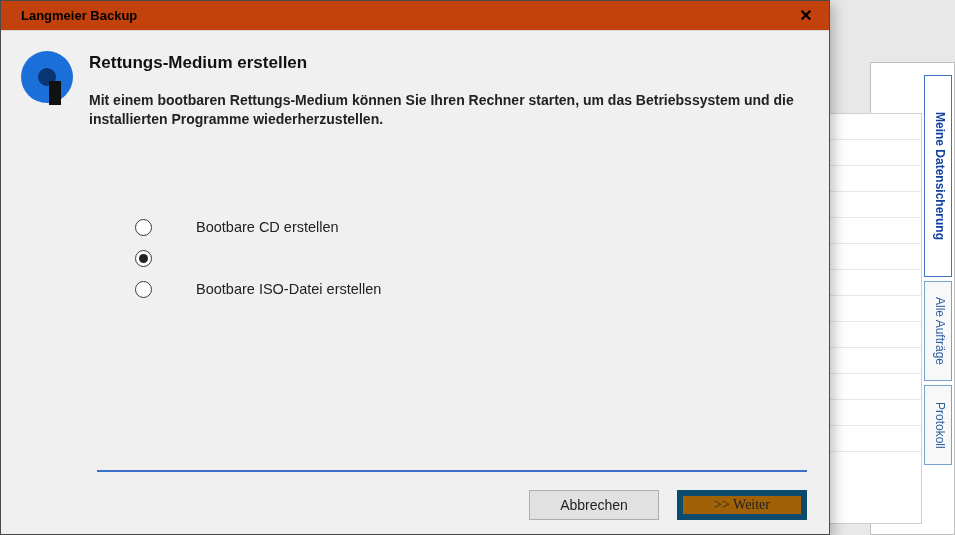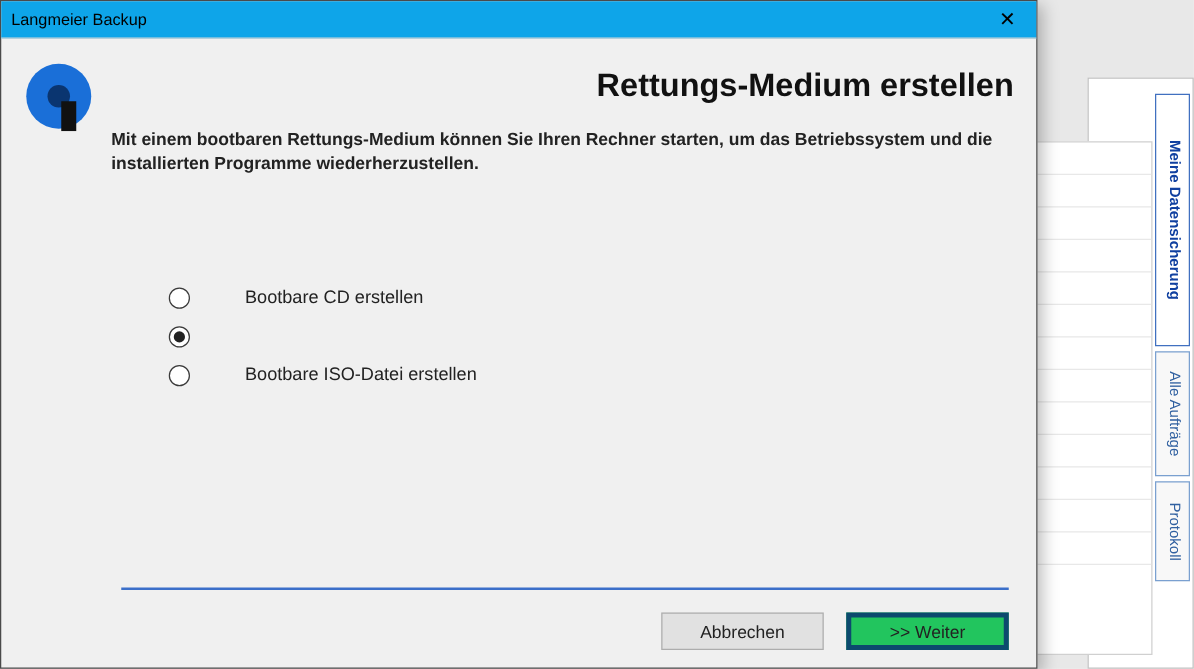--- a/index.html
+++ b/index.html
@@ -65,27 +65,28 @@
       width: 830px;
       height: 535px;
       background: #f0f0f0;
       border: 1px solid #4a4a4a;
       box-shadow: 4px 4px 12px rgba(0,0,0,0.25);
       display: flex;
       flex-direction: column;
     }
     .titlebar {
       height: 30px;
-      background: #0ea5e9;
+      background: #c2410c;
       border-bottom: 1px solid #d8d8d8;
       display: flex;
       align-items: center;
-      padding: 0 0 0 8px;
+      padding: 0 0 0 20px;
       font-size: 13px;
       color: #000;
+      font-weight: bold;
     }
     .titlebar-title { flex: 1; }
     .titlebar-close {
       width: 46px;
       height: 30px;
       display: flex;
       align-items: center;
       justify-content: center;
       font-size: 16px;
       color: #000;
@@ -108,25 +109,24 @@
       flex-shrink: 0;
     }
     .app-icon {
       width: 56px;
       height: 56px;
       position: relative;
     }
     .app-icon svg { width: 56px; height: 56px; }
     .header-text { flex: 1; padding-top: 4px; }
     .heading {
-      font-size: 26px;
+      font-size: 17px;
       font-weight: bold;
       color: #111;
       margin-bottom: 18px;
-      text-align: right;
     }
     .description {
       font-size: 14px;
       color: #222;
       line-height: 1.35;
       font-weight: bold;
     }
 
     .options {
       margin: 76px 0 0 116px;
@@ -184,22 +184,23 @@
       justify-content: center;
       color: #222;
       cursor: default;
     }
     .btn.disabled {
       background: #cfcfcf;
       color: #808080;
       border-color: #bfbfbf;
     }
     .btn.primary {
-      border: 4px solid #0c4a6e;
-      background: #22c55e;
+      border: 6px solid #0c4a6e;
+      background: #a16207;
+      font-family: Liberation Serif, serif;
     }
   </style>
 </head>
 <body>
 
 <div class="bg-tabs">
   <div class="bg-list">
     <div class="bg-list-row"></div>
     <div class="bg-list-row"></div>
     <div class="bg-list-row"></div>

